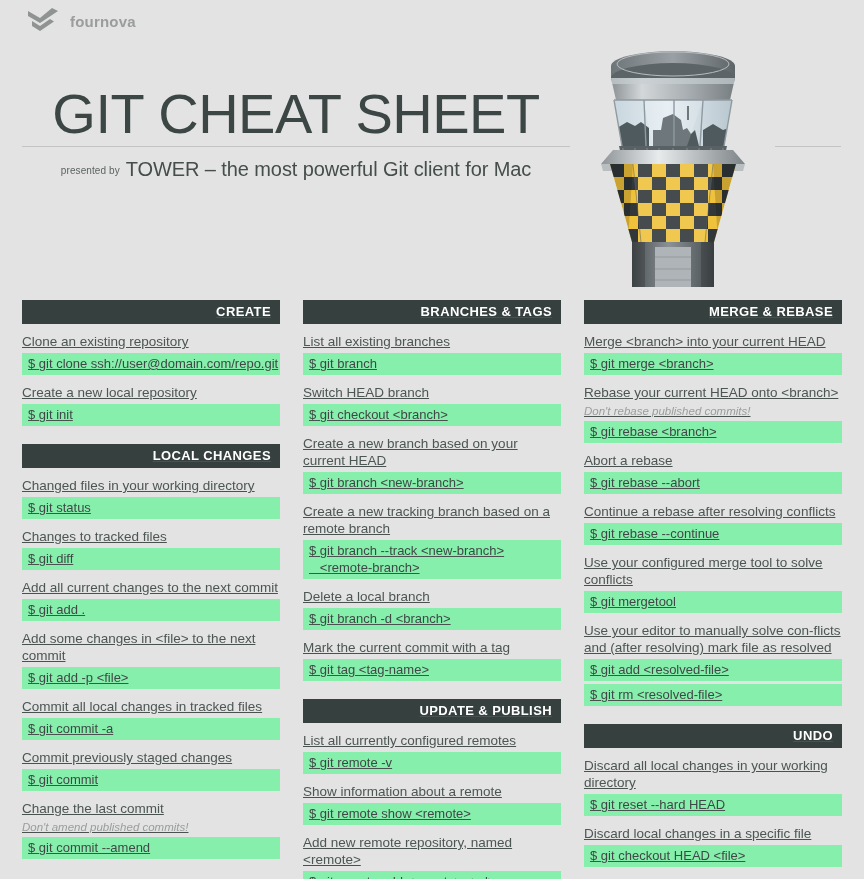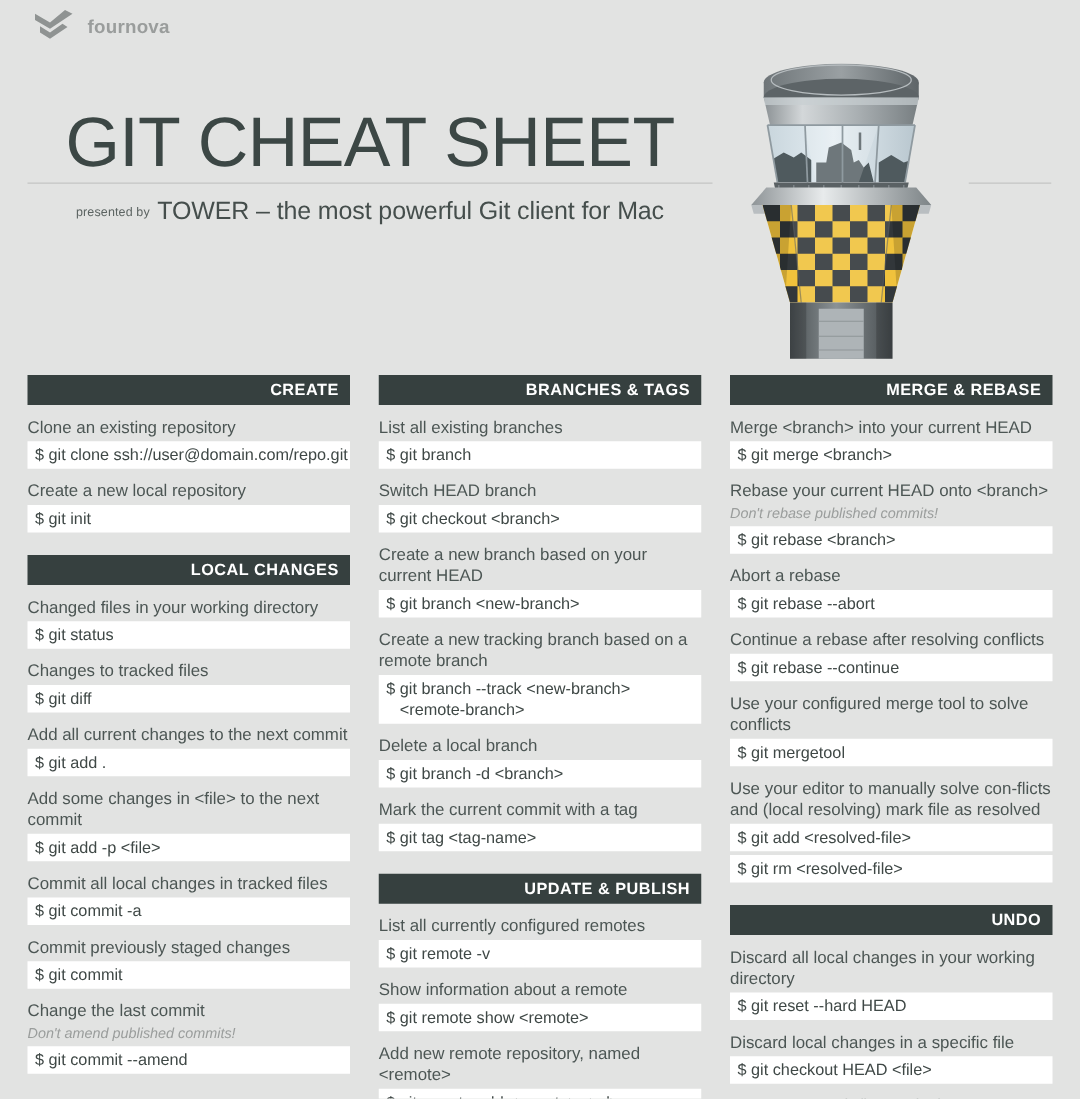--- a/index.html
+++ b/index.html
@@ -109,20 +109,21 @@
     width: 864px;
     height: 579px;
     display: flex;
     gap: 23px;
     padding: 0 22px;
     overflow: hidden;
   }
   .column {
     width: 258px;
     flex: none;
+    text-decoration: underline;
   }
 
   .section { margin-bottom: 18px; }
 
   .section-header {
     background: #36403f;
     color: #ffffff;
     font-size: 13px;
     font-weight: bold;
     letter-spacing: .4px;
@@ -143,21 +144,21 @@
 
   .entry-note {
     font-size: 11.5px;
     line-height: 14px;
     font-style: italic;
     color: #9a9d9c;
     margin-bottom: 3px;
   }
 
   .cmd {
-    background: #ffffff;
+    background: #86efac;
     font-size: 13px;
     line-height: 17px;
     color: #3f4846;
     padding: 2px 6px 3px 6px;
     margin-bottom: 3px;
     white-space: pre;
   }
 </style>
 </head>
 <body>
@@ -430,21 +431,21 @@
         </div>
         <div class="entry">
           <div class="entry-desc">Continue a rebase after resolving conflicts</div>
           <div class="cmd">$ git rebase --continue</div>
         </div>
         <div class="entry">
           <div class="entry-desc">Use your configured merge tool to solve conflicts</div>
           <div class="cmd">$ git mergetool</div>
         </div>
         <div class="entry">
-          <div class="entry-desc">Use your editor to manually solve con-flicts and (local resolving) mark file as resolved</div>
+          <div class="entry-desc">Use your editor to manually solve con-flicts and (after resolving) mark file as resolved</div>
           <div class="cmd">$ git add &lt;resolved-file&gt;</div>
           <div class="cmd">$ git rm &lt;resolved-file&gt;</div>
         </div>
       </div>
       <div class="section">
         <div class="section-header">UNDO</div>
         <div class="entry">
           <div class="entry-desc">Discard all local changes in your working directory</div>
           <div class="cmd">$ git reset --hard HEAD</div>
         </div>

